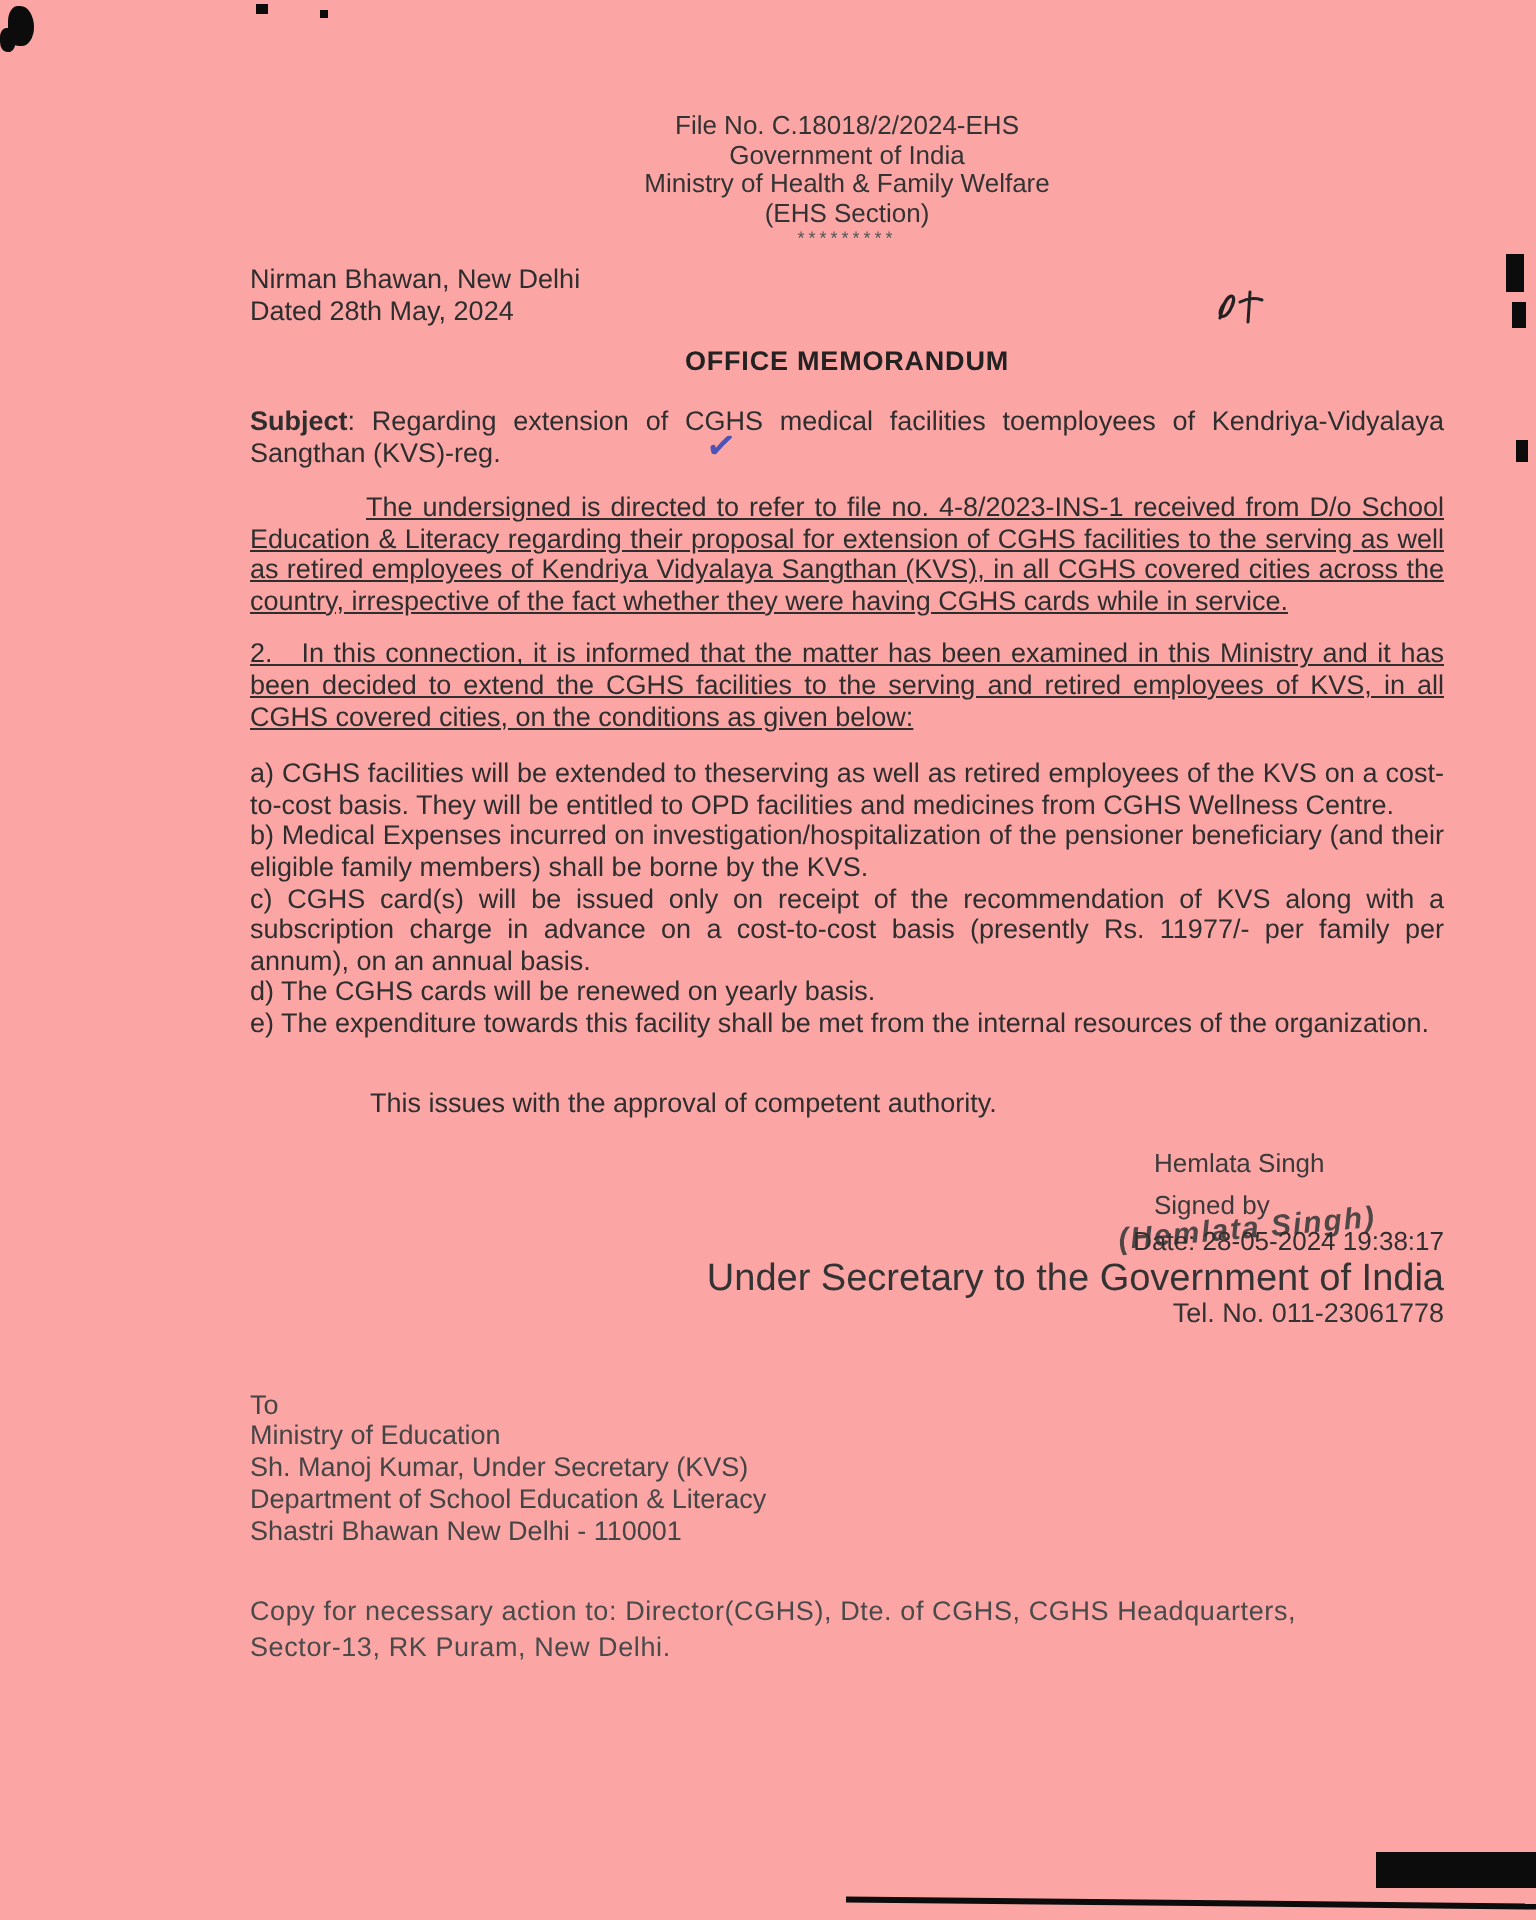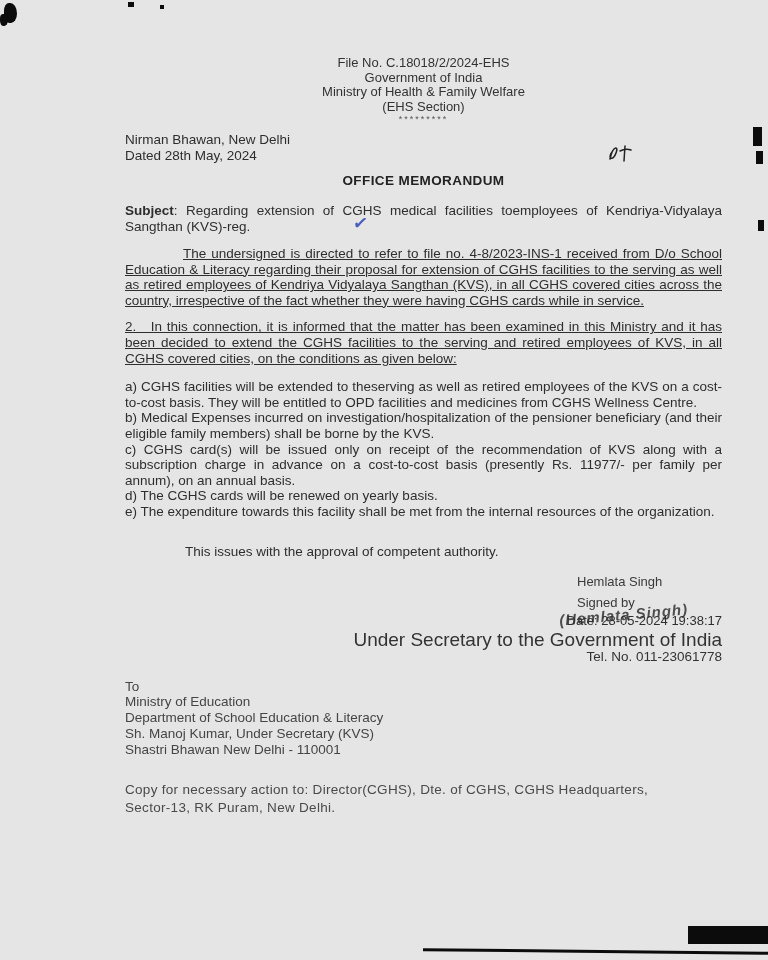--- a/index.html
+++ b/index.html
@@ -1,18 +1,18 @@
 <!DOCTYPE html>
 <html><head>
 <meta charset="utf-8">
 <style>
   html,body{margin:0;padding:0;background:#ffffff;}
   .page{
     position:relative;width:768px;height:960px;overflow:hidden;
-    background:#e5e5e5;
+    background:#fca5a5;
     color:#2e2e2e;
     font-family:"Liberation Sans", sans-serif;
   }
   .content{position:absolute;left:125px;right:46px;top:56px;}
   .doc-header{text-align:center;font-size:13px;line-height:14.5px;color:#333;}
   .stars{font-size:9px;letter-spacing:2px;line-height:11px;color:#555;}
   .place-date{position:relative;margin-top:7px;font-size:13.5px;line-height:16px;}
   .memo-title{text-align:center;font-weight:bold;font-size:13.5px;margin-top:9px;letter-spacing:.4px;color:#222;}
   .subject{position:relative;margin-top:15px;text-align:justify;font-size:13.5px;line-height:16px;}
   .subject-label{font-weight:bold;}
@@ -26,21 +26,21 @@
   .date-line{position:relative;height:18px;margin-top:0;}
   .scribble{
     position:absolute;right:34px;top:-7px;
     transform:rotate(-5deg);
     font-style:italic;font-weight:bold;font-size:15px;letter-spacing:1px;
     color:#3d3d3d;opacity:.9;white-space:nowrap;
   }
   .date-stamp{position:relative;color:#2f2f2f;font-size:13px;}
   .designation{font-size:19px;line-height:17px;color:#333;}
   .tel{font-size:13.5px;line-height:17px;color:#333;}
-  .address{margin-top:14px;font-size:13.5px;line-height:15.8px;color:#454545;}
+  .address{margin-top:30px;font-size:13.5px;line-height:15.8px;color:#454545;}
   .copy{margin-top:24px;font-size:13.5px;line-height:18px;color:#4a4a4a;letter-spacing:.3px;width:540px;}
   .artifact{position:absolute;background:#0c0c0c;}
   .blob{border-radius:40% 55% 50% 45%;}
   .check-mark{
     position:absolute;left:228px;top:12px;
     color:#2e46b8;font-size:18px;font-weight:bold;
     transform:rotate(8deg);opacity:.85;
   }
   .hand-mark{position:absolute;right:86px;top:11px;}
 </style>
@@ -110,21 +110,21 @@
         <span class="scribble">(Hemlata Singh)</span>
         <span class="date-stamp">Date: 28-05-2024 19:38:17</span>
       </div>
       <div class="designation">Under Secretary to the Government of India</div>
       <div class="tel">Tel. No. 011-23061778</div>
     </div>
 
     <div class="address">
       <div>To</div>
       <div>Ministry of Education</div>
+      <div>Sh. Manoj Kumar, Under Secretary (KVS)</div>
       <div>Department of School Education &amp; Literacy</div>
-      <div>Sh. Manoj Kumar, Under Secretary (KVS)</div>
       <div>Shastri Bhawan New Delhi - 110001</div>
     </div>
 
     <div class="copy">Copy for necessary action to: Director(CGHS), Dte. of CGHS, CGHS Headquarters, Sector-13, RK Puram, New Delhi.</div>
 
   </div>
 </div>
 
 </body></html>

